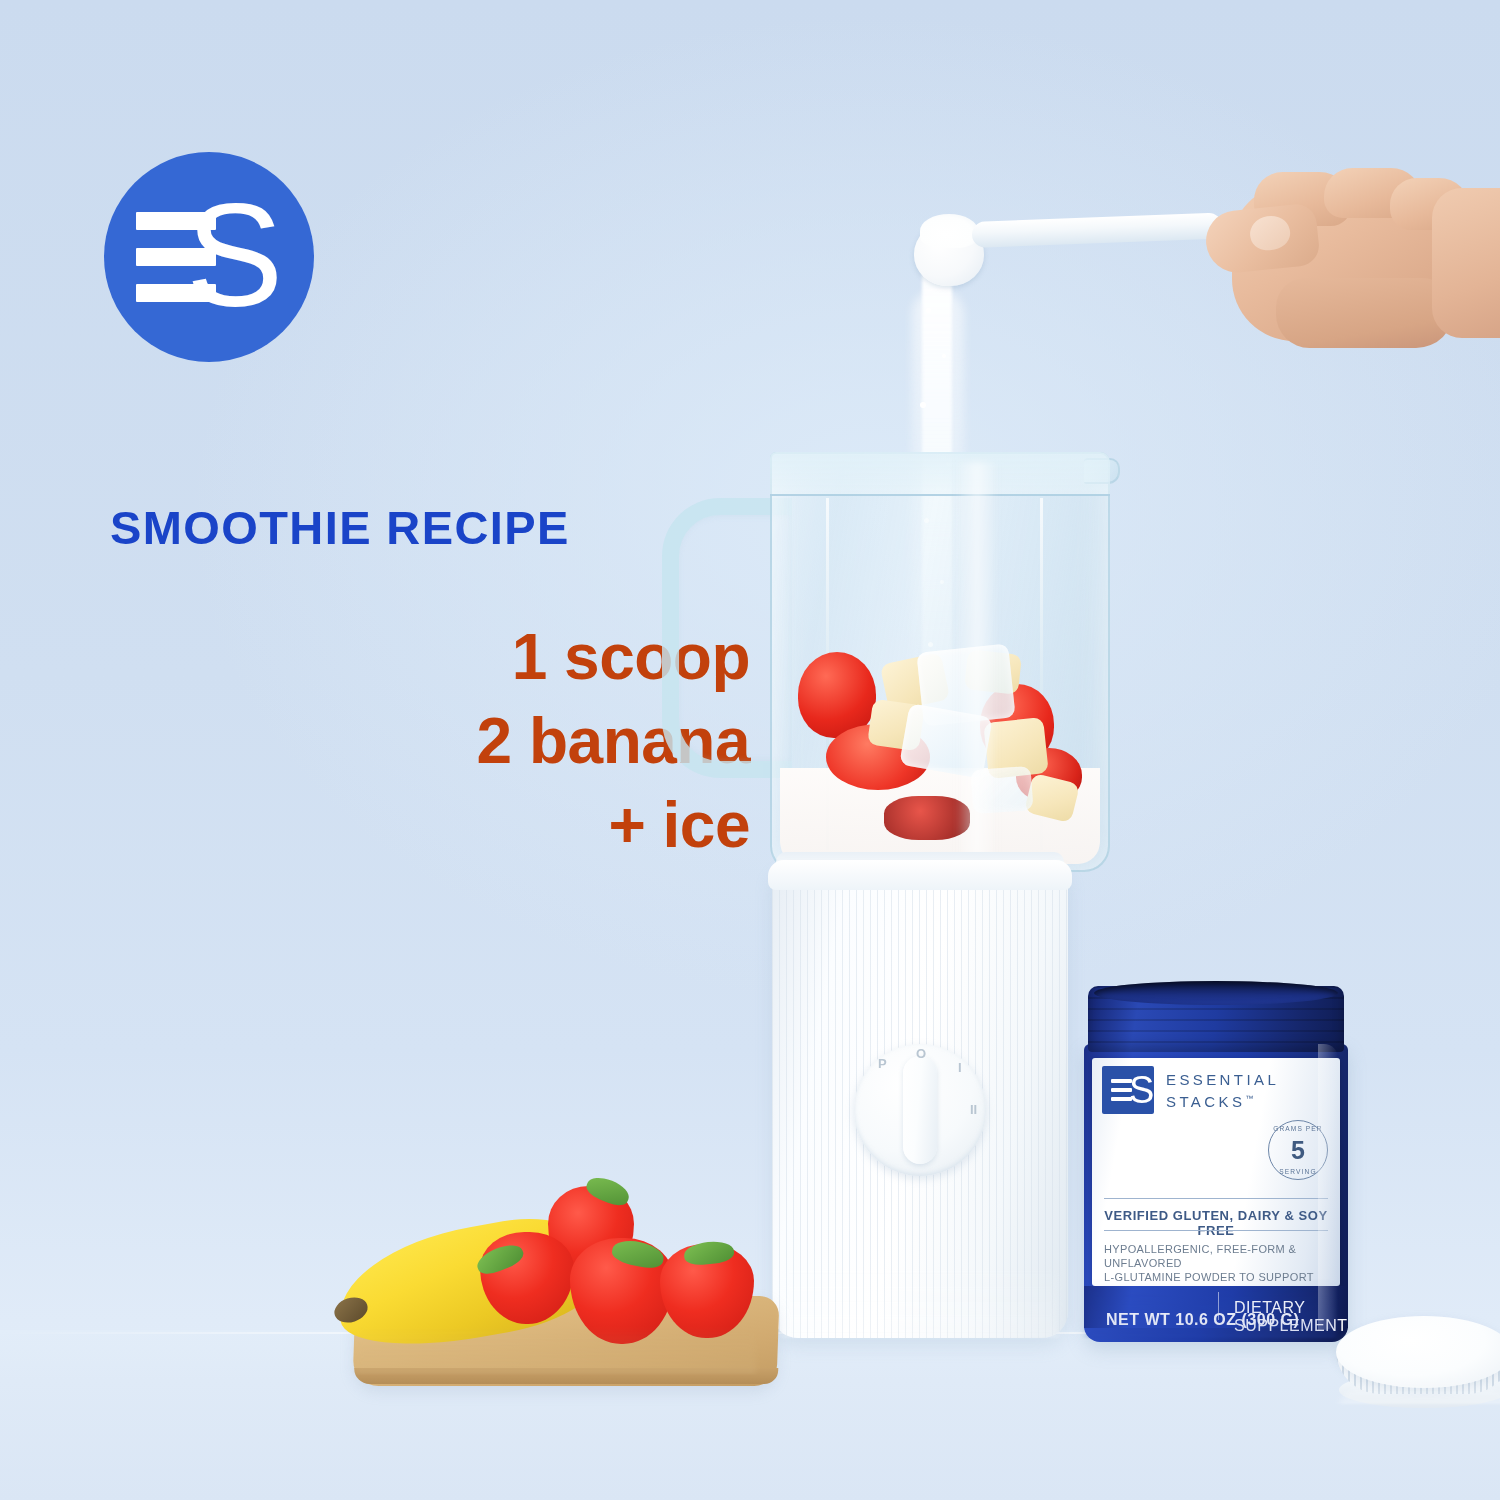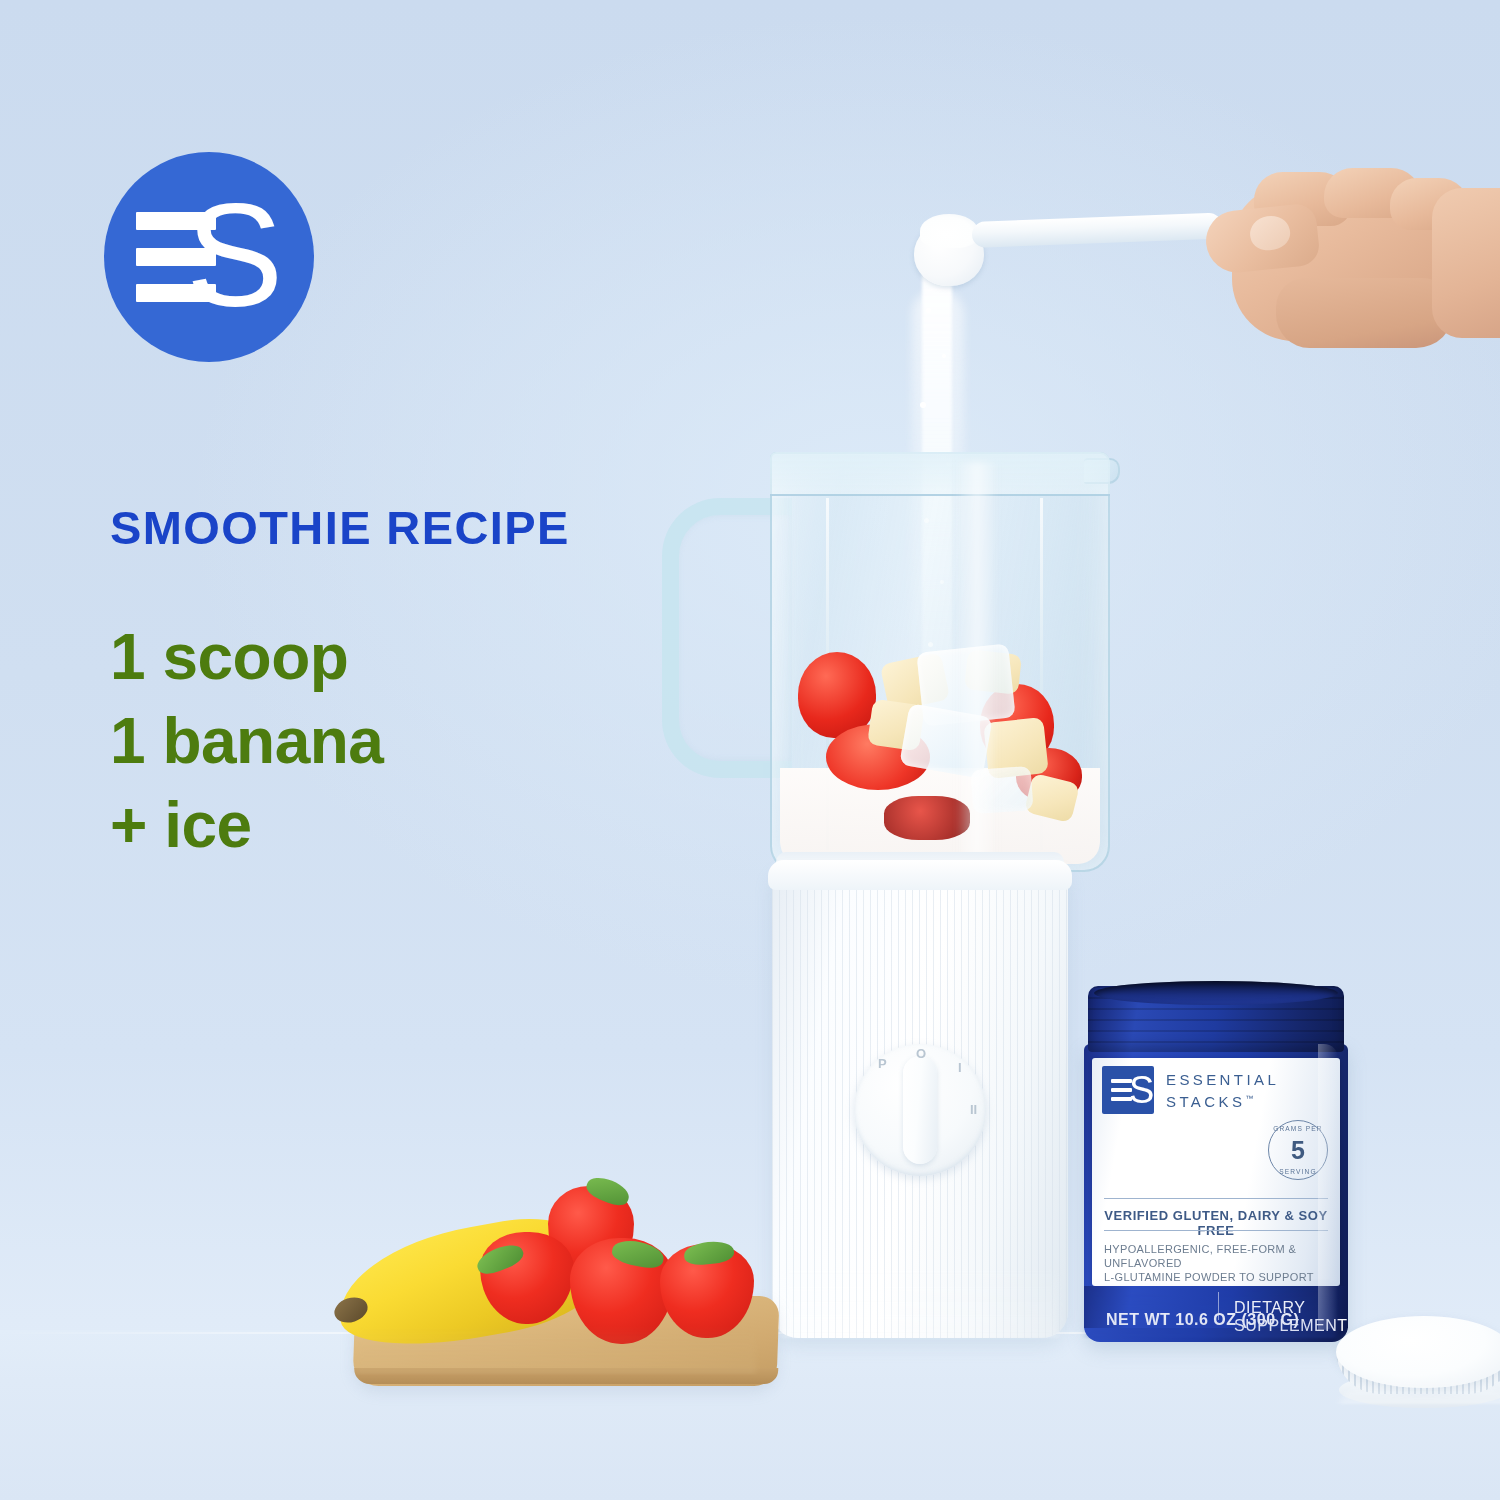--- a/index.html
+++ b/index.html
@@ -44,22 +44,22 @@
     font-family:"Liberation Sans", sans-serif;
   }
 
   
   #recipe{ position:absolute; left:110px; top:500px; width:640px; }
   .recipe-heading{
     color:#1a44c8; font-size:47px; font-weight:bold;
     letter-spacing:1.4px; margin-bottom:60px;
   }
   .recipe-line{
-    color:#4d7c0f; font-size:64px; font-weight:bold;
-    letter-spacing:-0.5px; line-height:84px; white-space:nowrap;
+    color:#c2410c; font-size:64px; font-weight:bold;
+    letter-spacing:-0.5px; line-height:84px; white-space:nowrap;text-align:right;
   }
 
   
   #hand-group{ position:absolute; left:900px; top:180px; width:600px; height:200px; }
   .scoop-bowl{
     position:absolute; left:14px; top:42px; width:70px; height:64px;
     border-radius:50% 50% 48% 48%;
     background:radial-gradient(circle at 36% 32%, #ffffff 0%, #f7f9fb 55%, #e4ecf3 100%);
     box-shadow:0 2px 5px rgba(120,150,180,.25);
   }
@@ -432,21 +432,21 @@
     <div class="logo-circle"></div>
     <div class="logo-bar lb1"></div>
     <div class="logo-bar lb2"></div>
     <div class="logo-bar lb3"></div>
     <div class="logo-s">S</div>
   </div>
 
   <div id="recipe">
     <div class="recipe-heading">SMOOTHIE RECIPE</div>
     <div class="recipe-line">1 scoop</div>
-    <div class="recipe-line">1 banana</div>
+    <div class="recipe-line">2 banana</div>
     <div class="recipe-line">+ ice</div>
   </div>
 
   <div id="powder">
     <div class="pw-wide"></div>
     <div class="pw-col"></div>
     <div class="pw-speck" style="left:18px;top:58px;width:5px;height:5px;"></div>
     <div class="pw-speck" style="left:34px;top:104px;width:4px;height:4px;"></div>
     <div class="pw-speck" style="left:12px;top:152px;width:6px;height:6px;"></div>
     <div class="pw-speck" style="left:38px;top:212px;width:4px;height:4px;"></div>

